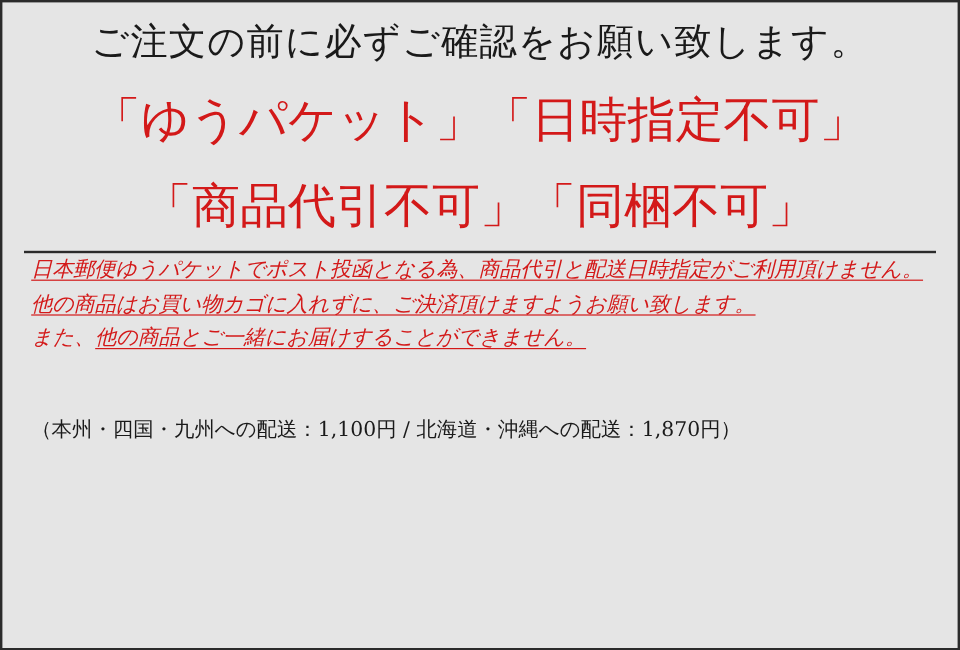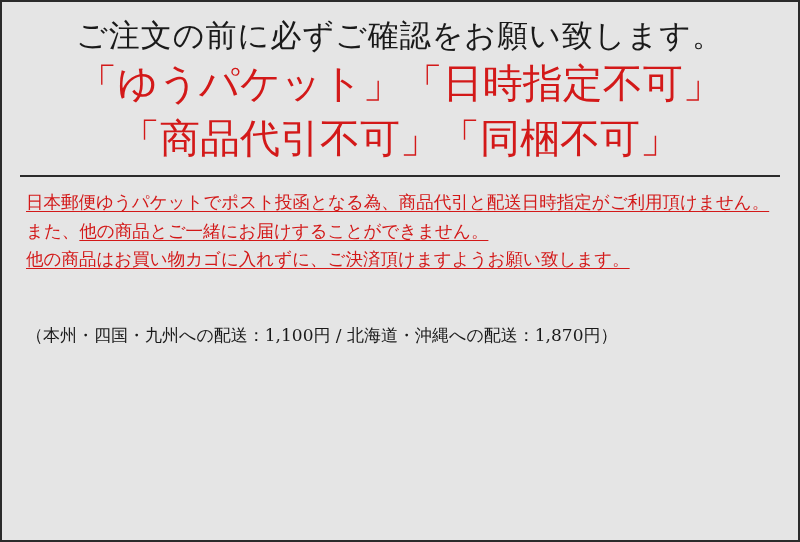--- a/index.html
+++ b/index.html
@@ -32,21 +32,21 @@
     font-family: "DejaVu Serif", serif;
   }
   .big-red {
     text-align: center;
     color: #d31919;
     font-size: 40px;
     line-height: 1.32;
     letter-spacing: 0px;
     white-space: nowrap;
     font-family: "DejaVu Serif", serif;
-    margin-top: 2px;
+    margin-top: 19px;
   }
   .rule {
     border: none;
     border-top: 2px solid #2b2b2b;
     margin: 11px 0 0 0;
   }
   .body-block {
     padding: 0 6px;
     font-family: "DejaVu Serif", serif;
     font-size: 17.5px;
@@ -65,21 +65,22 @@
   }
   .red {
     color: #d31919;
   }
   .u {
     text-decoration: underline;
     text-decoration-thickness: 1px;
     text-underline-offset: 3px;
   }
   .line1 {
-    margin-top: 11px;
+    margin-top: 0;
+    font-style: italic;
   }
   .lastline {
     font-size: 17px;
   }
 </style>
 </head>
 <body>
 
 <div class="notice">
 
@@ -87,22 +88,22 @@
 
   <div class="big-red">「ゆうパケット」「日時指定不可」</div>
   <div class="big-red">「商品代引不可」「同梱不可」</div>
 
   <hr class="rule">
 
   <div class="body-block">
 
     <div class="para line1">
       <div><span class="red u">日本郵便ゆうパケットでポスト投函となる為、商品代引と配送日時指定がご利用頂けません。</span></div>
+      <div><span class="red u">他の商品はお買い物カゴに入れずに、ご決済頂けますようお願い致します。</span></div>
       <div><span class="red">また、</span><span class="red u">他の商品とご一緒にお届けすることができません。</span></div>
-      <div><span class="red u">他の商品はお買い物カゴに入れずに、ご決済頂けますようお願い致します。</span></div>
     </div>
 
     <div class="gap"></div>
 
 
     <div class="gap"></div>
 
 
     <div class="gap-sm"></div>
 

